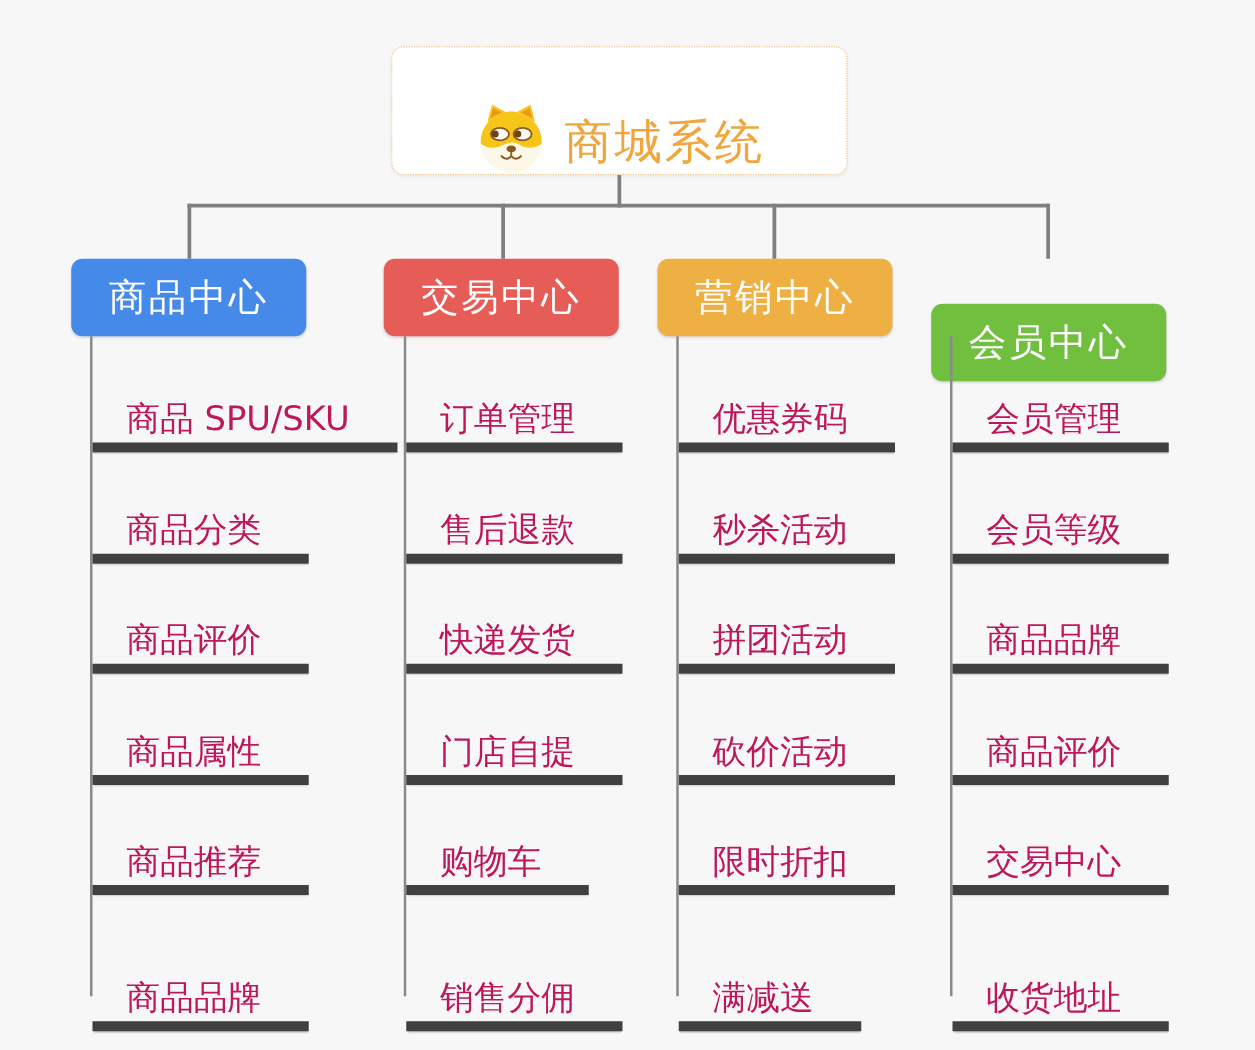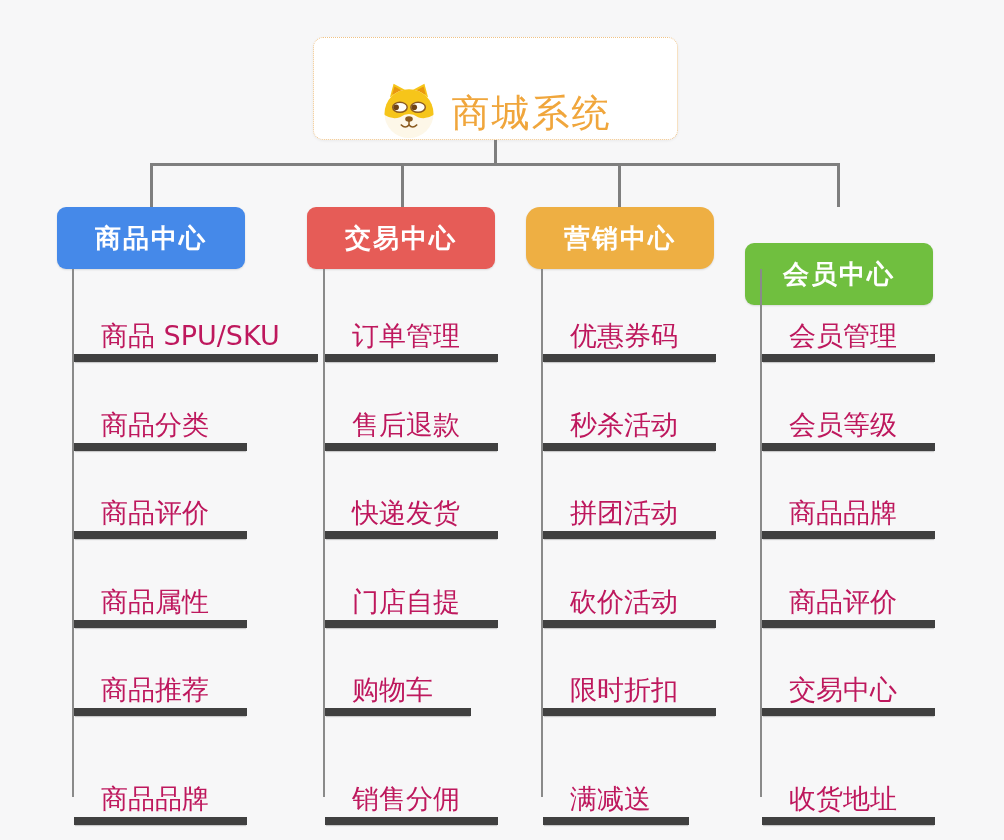--- a/index.html
+++ b/index.html
@@ -43,21 +43,21 @@
   .conn-drop.d3{left:837px;}
 
   
   .branch-box{
     position:absolute;top:207px;width:188px;height:62px;
     border-radius:9px;
     display:flex;align-items:center;justify-content:center;
     box-shadow:0 1px 2px rgba(0,0,0,0.12);
   }
   .branch-box .branch-label{
-    color:#ffffff;font-size:26px;letter-spacing:2px;white-space:nowrap;font-weight:bold;
+    color:#ffffff;font-size:30px;letter-spacing:2px;white-space:nowrap;
   }
   .branch-box.b0{left:57px;}
   .branch-box.b1{left:307px;}
   .branch-box.b2{left:526px;}
   .branch-box.b3{left:745px;}
 
   
   .col{
     position:absolute;top:269px;height:528px;
     border-left:2px solid #8a8a8a;
@@ -118,21 +118,21 @@
   <div class="conn conn-drop d1"></div>
   <div class="conn conn-drop d2"></div>
   <div class="conn conn-drop d3"></div>
 
   <div class="branch-box b0" style="background-color: rgb(69, 137, 233);">
     <span class="branch-label">商品中心</span>
   </div>
   <div class="branch-box b1" style="background-color: rgb(230, 92, 87);">
     <span class="branch-label">交易中心</span>
   </div>
-  <div class="branch-box b2" style="background-color: rgb(238, 175, 67); border-radius: 14px;">
+  <div class="branch-box b2" style="background-color: rgb(238, 175, 67);">
     <span class="branch-label">营销中心</span>
   </div>
   <div class="branch-box b3" style="background-color: rgb(112, 191, 63); margin-top: 36px;">
     <span class="branch-label">会员中心</span>
   </div>
 
   <div class="col c0">
     <div class="leaf-item">商品 SPU/SKU</div>
     <div class="leaf-item">商品分类</div>
     <div class="leaf-item">商品评价</div>

